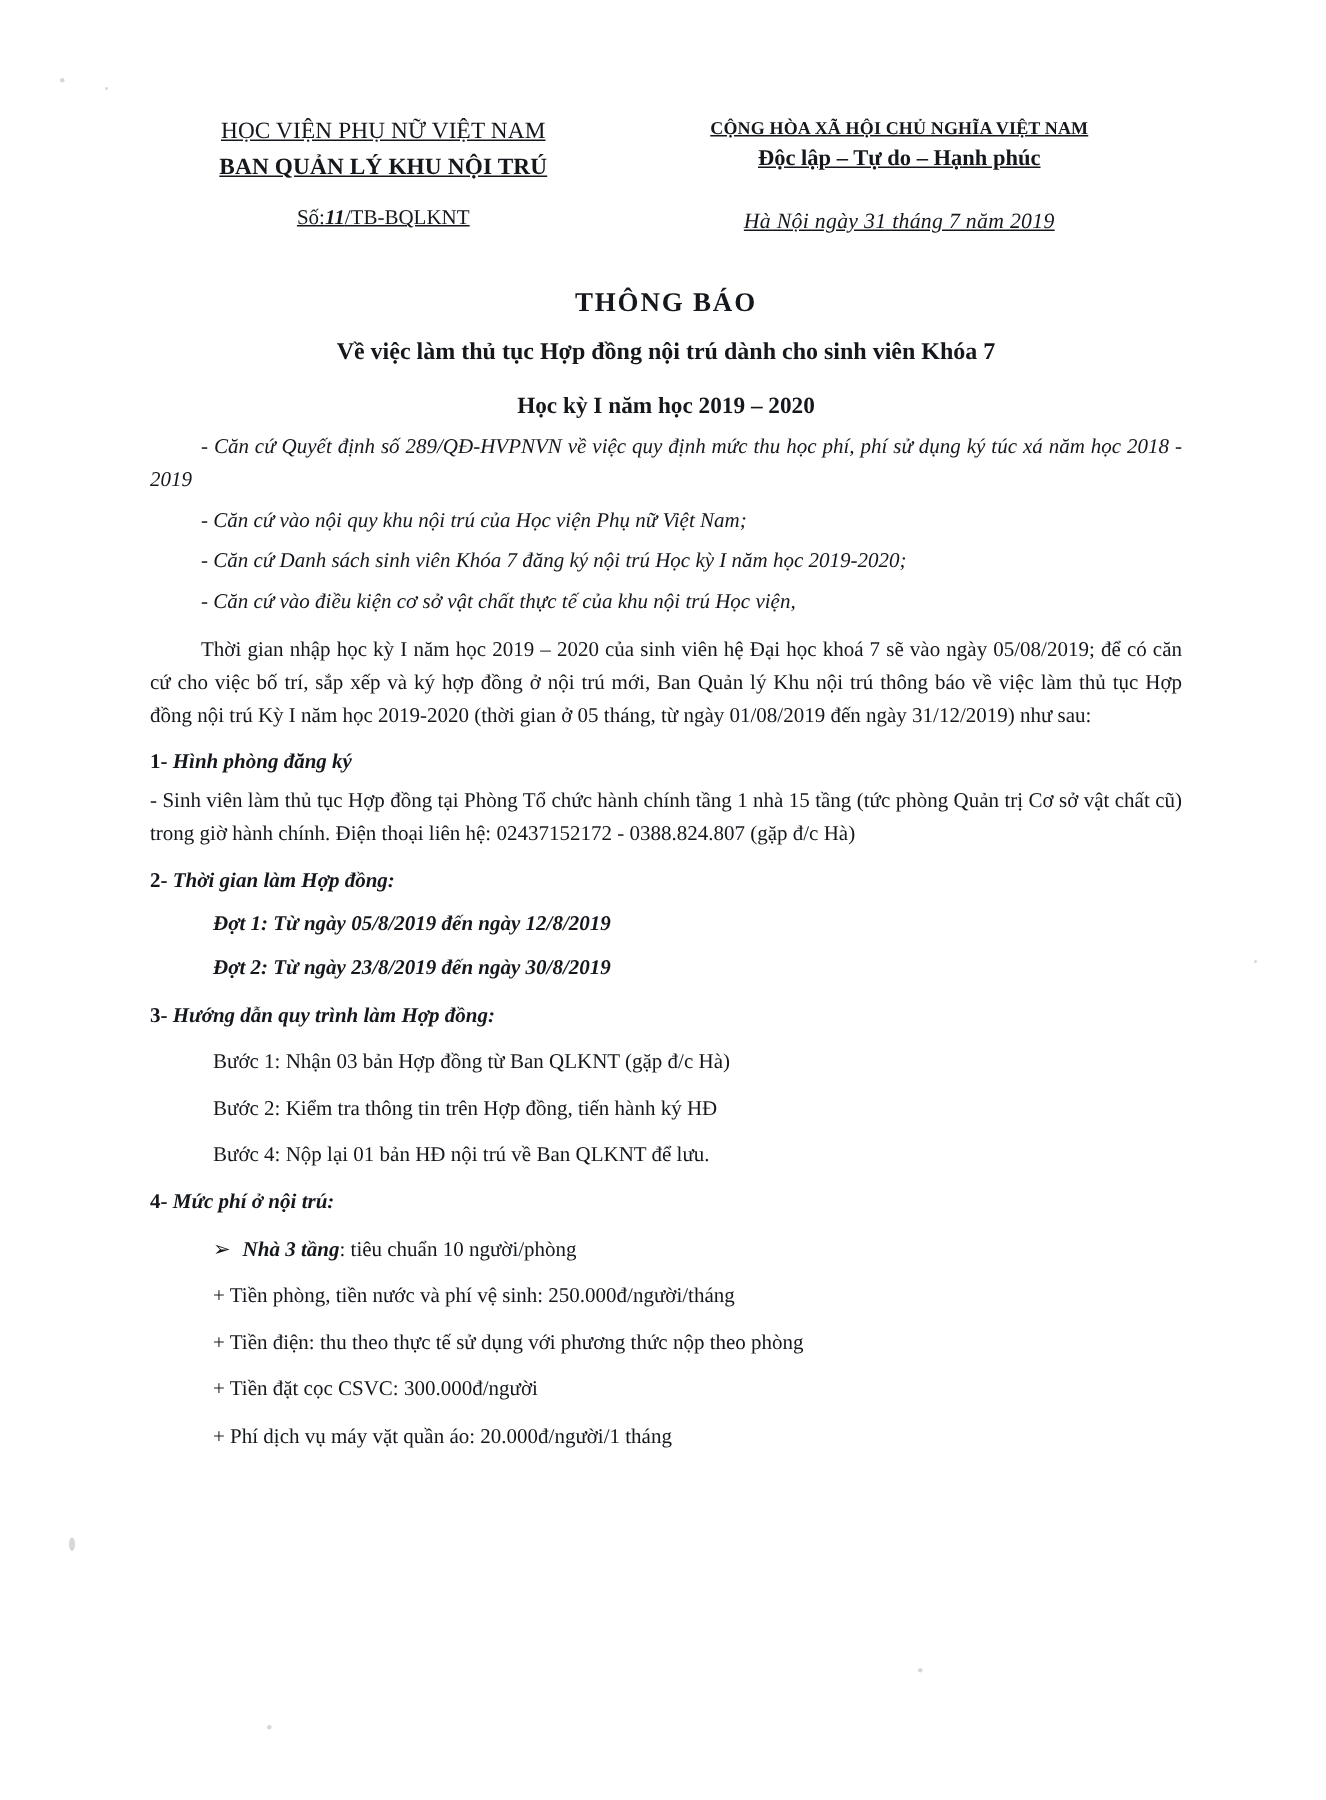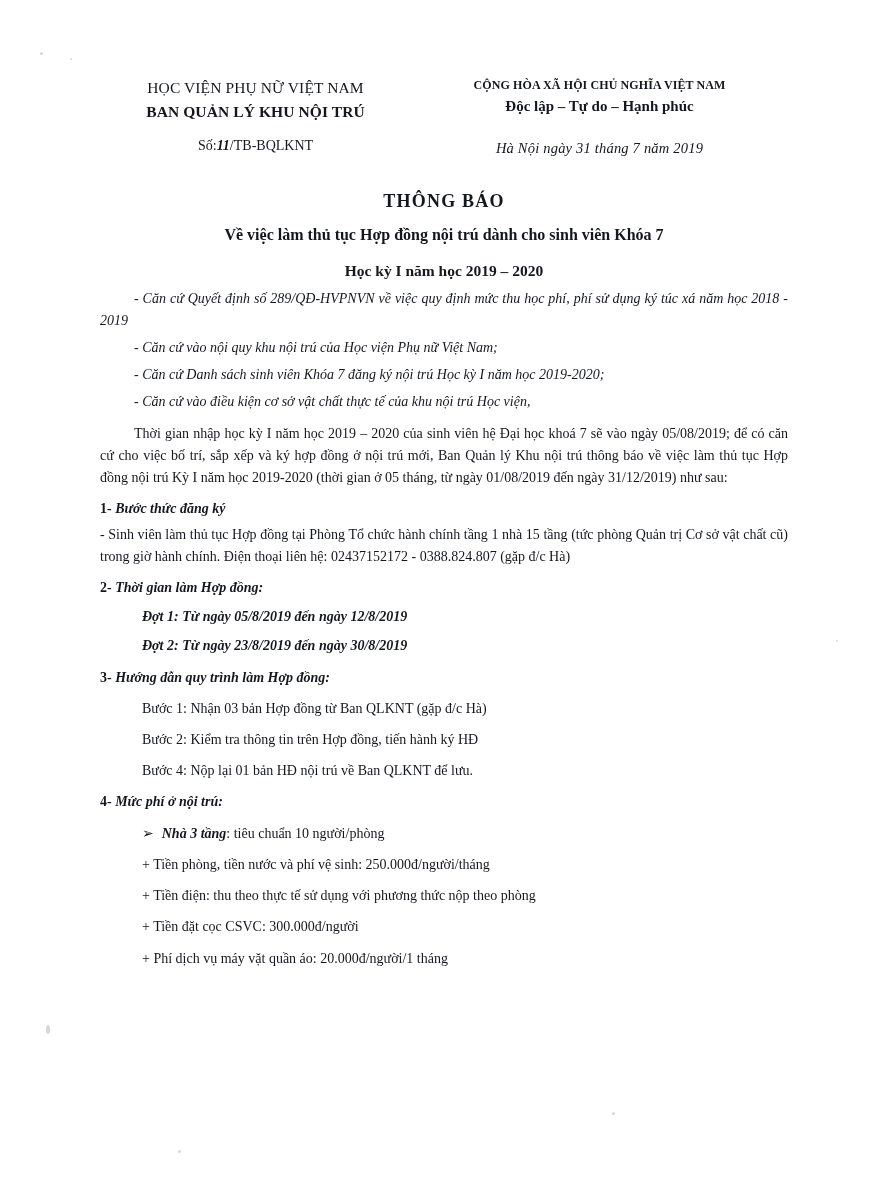--- a/index.html
+++ b/index.html
@@ -20,20 +20,21 @@
     inset: 0;
     padding: 60px 96px 40px 100px;
     box-sizing: border-box;
   }
   
   .header {
     display: flex;
     justify-content: center;
     align-items: flex-start;
     margin-top: 16px;
+    text-decoration: underline;
   }
   .header-left {
     width: 330px;
     text-align: center;
   }
   .header-right {
     width: 400px;
     text-align: center;
   }
   .org-line {
@@ -186,21 +187,21 @@
   <div class="body">
 
     <p class="basis">- Căn cứ Quyết định số 289/QĐ-HVPNVN về việc quy định mức thu học phí, phí sử dụng ký túc xá năm học 2018 - 2019</p>
     <p class="basis">- Căn cứ vào nội quy khu nội trú của  Học viện Phụ nữ Việt Nam;</p>
     <p class="basis">- Căn cứ Danh sách sinh viên Khóa 7 đăng ký nội trú Học kỳ I năm học 2019-2020;</p>
     <p class="basis">- Căn cứ vào điều kiện cơ sở vật chất thực tế của khu nội trú Học viện,</p>
 
     <p class="para">Thời gian nhập học kỳ I năm học 2019 – 2020 của sinh viên hệ Đại học khoá 7 sẽ vào ngày 05/08/2019; để có căn cứ cho việc bố trí, sắp xếp và ký hợp đồng ở nội trú mới, Ban Quản lý Khu nội trú thông báo về việc làm thủ tục Hợp đồng nội trú Kỳ I năm học 2019-2020 (thời gian ở 05 tháng, từ ngày 01/08/2019 đến ngày 31/12/2019) như sau:</p>
 
     <p class="sec-head">
-      <span class="num">1- </span><span>Bước thức đăng ký</span>
+      <span class="num">1- </span><span>Hình phòng đăng ký</span>
     </p>
     <p class="plain">- Sinh viên làm thủ tục Hợp đồng tại Phòng Tổ chức hành chính tầng 1 nhà 15 tầng (tức phòng Quản trị Cơ sở vật chất cũ) trong giờ hành chính. Điện thoại liên hệ: 02437152172 - 0388.824.807 (gặp đ/c Hà)</p>
 
     <p class="sec-head">
       <span class="num">2- </span><span>Thời gian làm Hợp đồng:</span>
     </p>
     <p class="indent-1 bolditalic">
       <span>Đợt 1: </span><span>Từ ngày 05/8/2019 đến ngày 12/8/2019</span>
     </p>
     <p class="indent-1 bolditalic">

